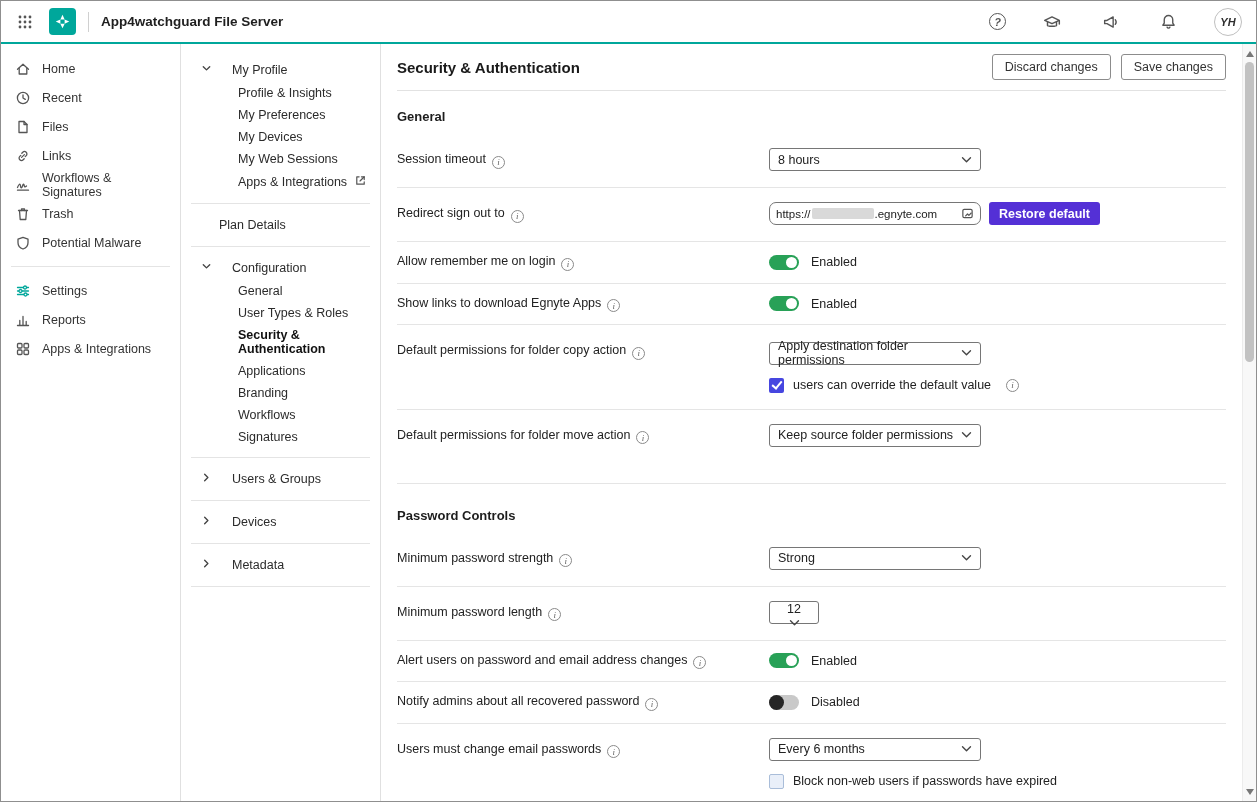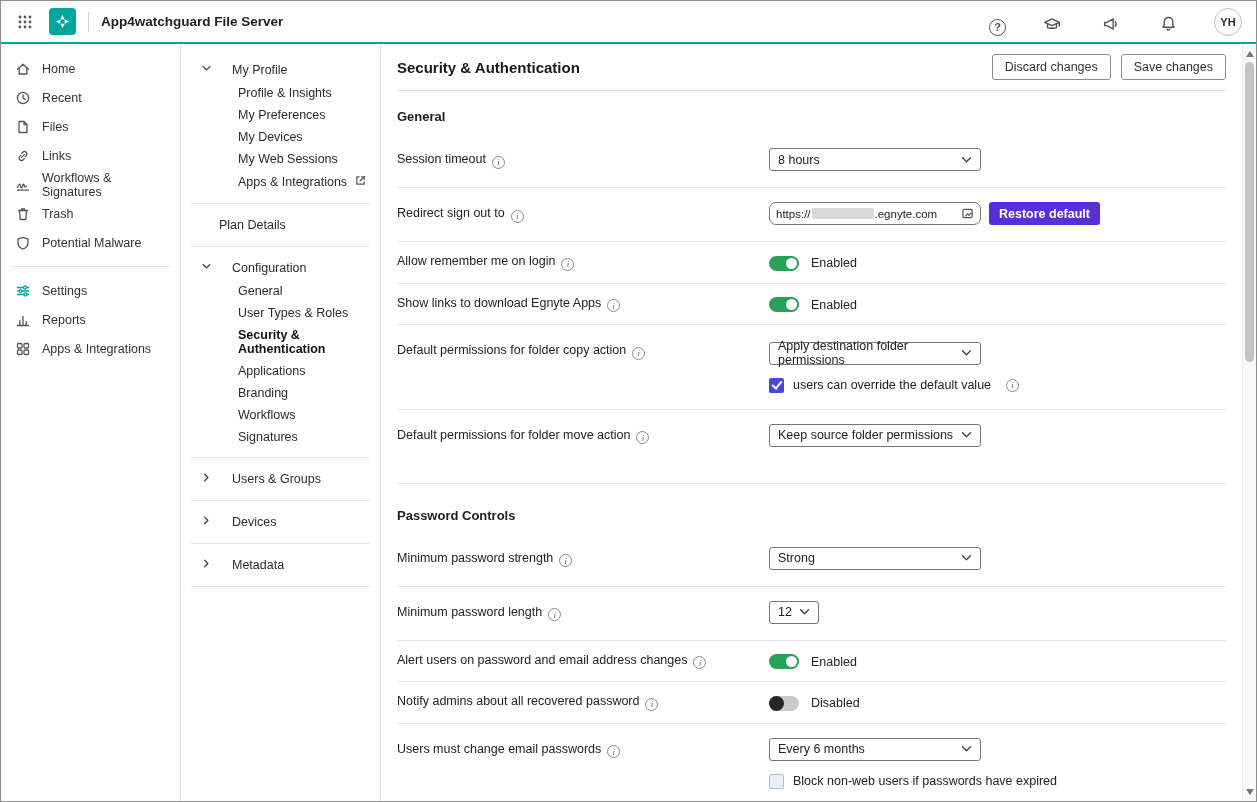--- a/index.html
+++ b/index.html
@@ -7,21 +7,21 @@
   body { font-family:"Liberation Sans", sans-serif; font-size:12.5px; color:#333; }
   .app { width:1257px; height:802px; background:#fff; border:1px solid #8f8f8f; position:relative; overflow:hidden; }
 
   
   .topbar { height:43px; display:flex; align-items:center; justify-content:space-between; padding:0 14px 0 12px; border-bottom:2px solid #00a79b; background:#fff; }
   .tb-left { display:flex; align-items:center; gap:12px; }
   .icon-btn { display:inline-flex; align-items:center; justify-content:center; width:24px; height:24px; cursor:pointer; }
   .logo { width:27px; height:27px; background:#00a79b; border-radius:4px; display:inline-flex; align-items:center; justify-content:center; cursor:pointer; }
   .tb-sep { width:1px; height:20px; background:#d0d0d0; display:inline-block; }
   .tb-title { font-size:13.5px; font-weight:bold; color:#1f1f1f; }
-  .tb-right { display:flex; align-items:flex-end; gap:34px; }
+  .tb-right { display:flex; align-items:center; gap:34px;font-style:italic; }
   .qicon { width:17px; height:17px; border:1.4px solid #555; border-radius:50%; display:inline-flex; align-items:center; justify-content:center; color:#555; font-size:11px; font-weight:bold; cursor:pointer; }
   .qicon::before { content:"?"; }
   .avatar { width:28px; height:28px; border-radius:50%; border:1.5px solid #bfbfbf; background:#fff; display:inline-flex; align-items:center; justify-content:center; font-size:11px; font-weight:bold; color:#2e2e2e; cursor:pointer; }
 
   
   .body-wrap { display:flex; height:757px; }
 
   
   .sidebar { width:180px; border-right:1px solid #e0e0e0; padding-top:10px; flex-shrink:0; }
   .side-item { display:flex; align-items:center; gap:11px; height:29px; padding:0 14px; cursor:pointer; color:#333; }
@@ -40,34 +40,34 @@
   
   .content { flex:1; overflow:hidden; padding:0 16px; background:#fff; }
   .content-header { display:flex; align-items:center; justify-content:space-between; height:47px; border-bottom:1px solid #e2e2e2; }
   .page-title { font-size:15px; font-weight:bold; color:#1a1a1a; }
   .header-buttons { display:flex; gap:10px; }
   .btn-outline { background:#fff; border:1px solid #8c8c8c; border-radius:3px; height:26px; padding:0 12px; font-size:12.5px; color:#333; font-family:"Liberation Sans",sans-serif; cursor:pointer; }
   .section-heading { font-size:13px; font-weight:bold; color:#1d1d1d; padding:18px 0 10px; }
   .section-heading.pw { padding-top:24px; }
 
   .row { display:flex; align-items:flex-start; padding:14px 0 16px; border-bottom:1px solid #e5e5e5; }
-  .row.row-toggle { padding:12px 0; align-items:flex-end; }
+  .row.row-toggle { padding:12px 0; align-items:center; }
   .row.pad-lg { padding-bottom:36px; }
   .row.no-border { border-bottom:none; }
   .row-label { width:372px; padding-top:4px; color:#222; }
   .row.row-toggle .row-label { padding-top:0; }
   .row-control { flex:1; }
   .rc-flex { display:flex; align-items:center; }
   .tc { display:flex; align-items:center; gap:12px; }
 
   .info { display:inline-flex; width:13px; height:13px; border:1px solid #8a8a8a; border-radius:50%; align-items:center; justify-content:center; color:#666; font-size:9px; font-style:italic; font-family:"Liberation Serif",serif; margin-left:6px; vertical-align:-2px; cursor:pointer; }
   .info::before { content:"i"; }
 
   .select { display:inline-flex; align-items:center; justify-content:space-between; border:1px solid #767676; border-radius:3px; height:23px; padding:0 8px; width:212px; background:#fff; cursor:pointer; color:#222; }
-  .select.small { width:50px; }
+  .select.small { width:50px;flex-direction:column; }
 
   .toggle { width:30px; height:15px; border-radius:8px; position:relative; display:inline-block; cursor:pointer; flex-shrink:0; }
   .toggle.on { background:#28a157; }
   .toggle.on::after { content:""; position:absolute; right:2px; top:2px; width:11px; height:11px; background:#fff; border-radius:50%; }
   .toggle.off { background:#c9c9c9; }
   .toggle.off::after { content:""; position:absolute; left:0; top:0; width:15px; height:15px; background:#262626; border-radius:50%; }
   .state-text { color:#222; }
 
   .url-input { display:inline-flex; align-items:center; border:1px solid #767676; border-radius:7px; height:23px; width:212px; padding:0 6px; font-size:11.5px; color:#222; background:#fff; cursor:text; white-space:nowrap; overflow:hidden; }
   .redacted { width:62px; height:11px; background:#d9d9d9; border-radius:2px; margin:0 1px; flex-shrink:0; }

